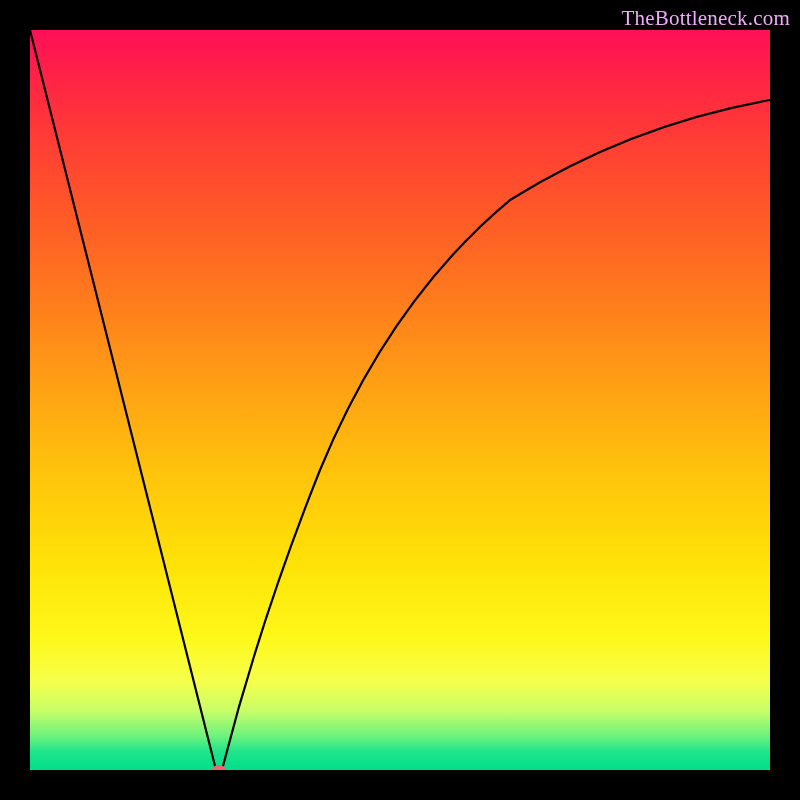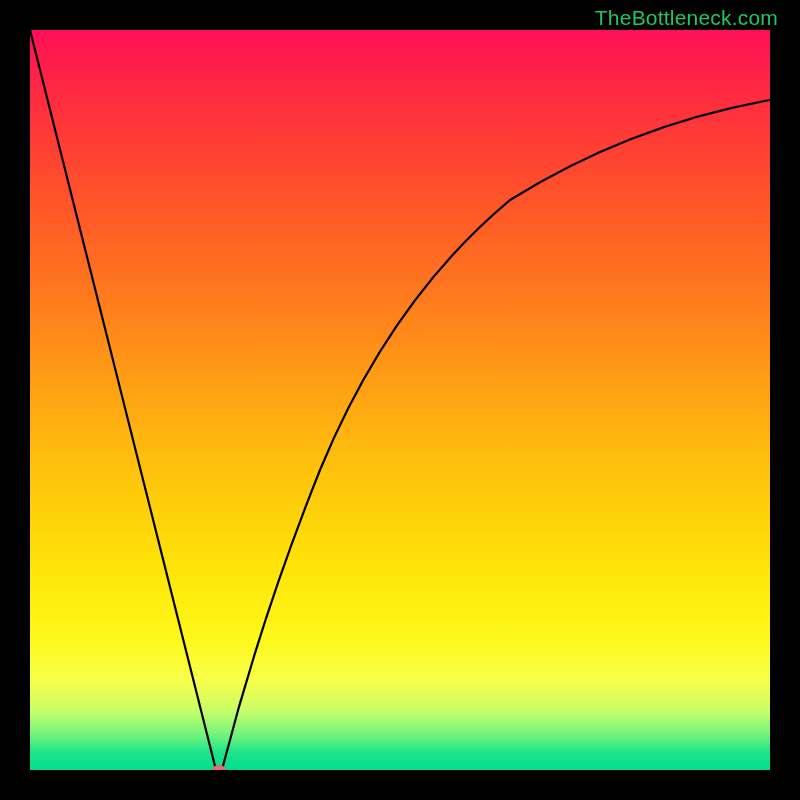--- a/index.html
+++ b/index.html
@@ -55,26 +55,27 @@
   .curve-svg {
     position: absolute;
     left: 0;
     top: 0;
     width: 100%;
     height: 100%;
   }
   .watermark {
     position: absolute;
     top: 6px;
-    right: 22px;
-    color: #22c55e;
+    right: 10px;
+    color: #f0abfc;
     font-size: 21px;
     letter-spacing: 0.2px;
     font-weight: 400;
     user-select: none;
+    font-family: Liberation Serif, serif;
   }
 </style>
 </head>
 <body>
 
 <div class="frame">
 
   <div class="plot-area">
     <div class="gradient"></div>
 

